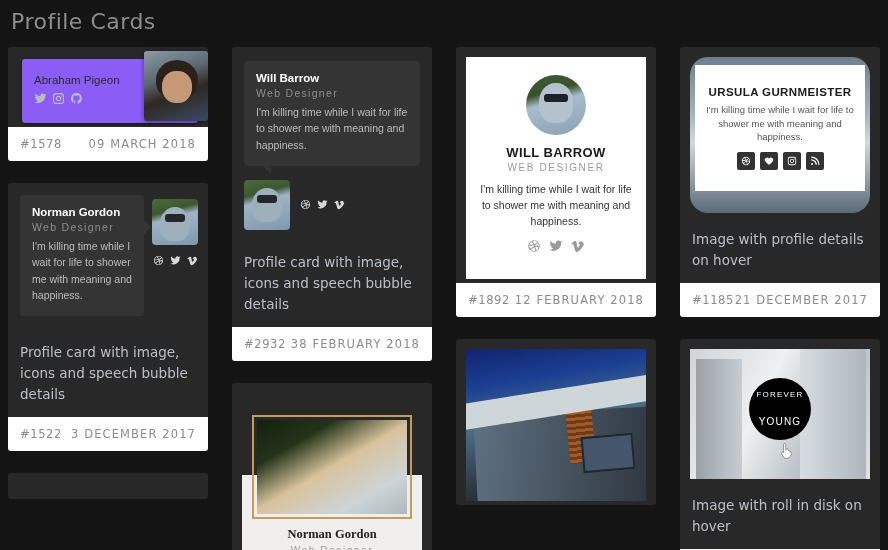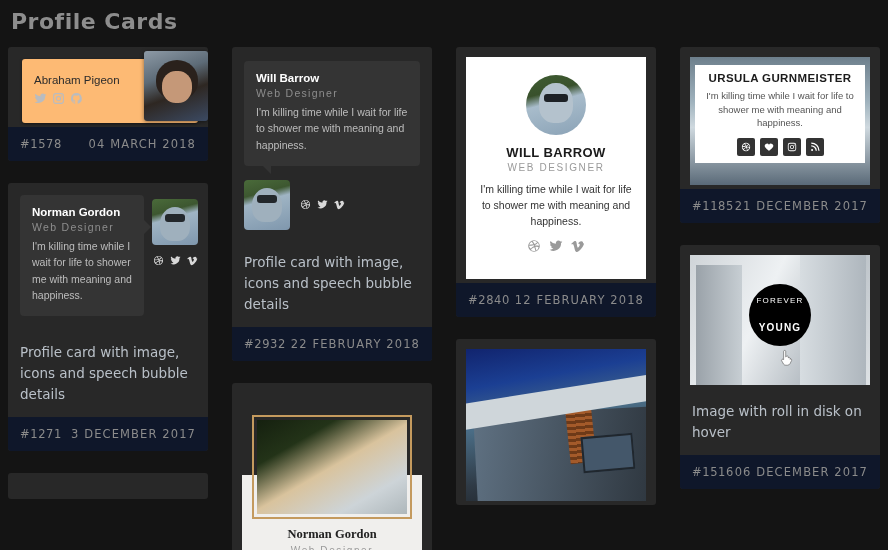--- a/index.html
+++ b/index.html
@@ -5,21 +5,21 @@
   * { box-sizing: border-box; margin: 0; padding: 0; }
   html, body {
     width: 888px; height: 550px;
     background: #141414;
     font-family: "Liberation Sans", sans-serif;
     overflow: hidden;
   }
   .page-title {
     color: #8d8d8d;
     font-size: 22px;
-    font-weight: 700;
+    font-weight: 400;
     letter-spacing: 0.5px;
     padding: 9px 0 0 11px;
     font-family: "DejaVu Sans", sans-serif;
   }
   .masonry {
     position: relative;
     width: 888px;
     padding: 0 8px;
     display: flex;
     gap: 24px;
@@ -36,35 +36,35 @@
   }
   .card-caption {
     color: #b9c0c8;
     font-size: 13.5px;
     line-height: 1.55;
     padding: 12px 12px 12px 12px;
     font-family: "DejaVu Sans", sans-serif;
     font-weight: 400;
   }
   .card-foot {
-    background: #0f172a;
+    background: #ffffff;
     display: flex;
     justify-content: space-between;
     align-items: center;
     padding: 10px 12px;
     color: #8b8b8b;
     font-size: 11.5px;
     letter-spacing: 1.1px;
     font-family: "DejaVu Sans", sans-serif;
   }
   .card-foot .id { letter-spacing: 0.6px; }
 
   
   .d1 {
-    background: #fdba74;
+    background: #8b5cf6;
     border-radius: 3px;
     margin: 12px 10px 4px 14px;
     height: 64px;
     position: relative;
     box-shadow: 0 1px 3px rgba(0,0,0,.5);
     display: flex;
     align-items: center;
   }
   .d1 .name { color: #2b2b2b; font-size: 11.5px; padding-left: 12px; }
   .d1 .icons { display: flex; gap: 5px; padding-left: 12px; margin-top: 5px; }
@@ -113,21 +113,21 @@
   }
   .d3 .circ::before{content:"";position:absolute;left:13px;top:8px;width:34px;height:40px;border-radius:48% 48% 42% 42%;background:#b4c2cd;}
   .d3 .circ::after{content:"";position:absolute;left:18px;top:19px;width:24px;height:8px;border-radius:3px;background:#1d2126;}
   .d3 .nm { color:#1b1b1b; font-weight:bold; font-size:13px; letter-spacing:0.4px; }
   .d3 .rl { color:#9a9a9a; font-size:10px; letter-spacing:1.6px; margin-top:2px; margin-bottom:9px; }
   .d3 .tx { color:#333; font-size:10.5px; line-height:1.5; margin-bottom:10px; }
   .d3 .icons { display:flex; gap:8px; justify-content:center; }
   .d3 .icons svg { fill:#9a9a9a; }
 
   
-  .d4 { margin:10px 10px 4px 10px; position:relative; height:128px; overflow:hidden; }
+  .d4 { margin:10px 10px 4px 10px; position:relative; height:156px; overflow:hidden;border-radius:18px; }
   .d4 .bg {
     position:absolute;inset:0;
     background:linear-gradient(180deg,#6d7f8c 0%,#9fb2bd 35%,#cfd9df 55%,#5a6a78 100%);
   }
   .d4 .ov {
     position:absolute;left:5px;right:5px;top:8px;bottom:22px;background:#fff;
     display:flex;flex-direction:column;align-items:center;justify-content:center;padding:6px 10px;text-align:center;
   }
   .d4 .nm { color:#1b1b1b; font-weight:bold; font-size:11.5px; letter-spacing:0.4px; margin-bottom:5px; }
   .d4 .tx { color:#555; font-size:9.5px; line-height:1.45; margin-bottom:8px; }
@@ -156,21 +156,21 @@
   .d7 { margin:10px 10px 4px 10px; height:130px; position:relative; overflow:hidden;
         background:linear-gradient(115deg,#cfd4d8 0%,#eef1f3 40%,#b9c0c6 70%,#dfe3e6 100%); }
   .d7 .bld1{position:absolute;left:6px;top:10px;width:46px;height:120px;background:linear-gradient(90deg,#9aa2a9,#c7ced3);}
   .d7 .bld2{position:absolute;right:4px;top:0;width:66px;height:130px;background:linear-gradient(90deg,#d7dde1,#aeb6bd);}
   .d7 .disk {
     position:absolute;left:50%;top:46%;transform:translate(-50%,-50%);
     width:62px;height:62px;border-radius:50%;background:#000;color:#fff;
     display:flex;flex-direction:column;align-items:center;justify-content:center;
   }
   .d7 .disk .l1{font-size:8px;letter-spacing:1.2px;}
-  .d7 .disk .l2{font-size:10px;font-weight:bold;letter-spacing:1.2px;margin-top:17px;}
+  .d7 .disk .l2{font-size:10px;font-weight:normal;letter-spacing:1.2px;margin-top:17px;}
   .d7 .cursor{position:absolute;left:50%;top:72%;width:14px;height:18px;}
 
   
   .d8 { margin:10px 10px 4px 10px; height:152px;
         background:linear-gradient(170deg,#11246e 0%,#1b3f93 22%,#4a6d86 45%,#2f3a45 75%,#1b1f24 100%); position:relative; overflow:hidden;}
   .d8 .roof{position:absolute;left:-10px;top:38px;width:230px;height:26px;background:#cfd6da;transform:rotate(-9deg);}
   .d8 .wall{position:absolute;left:10px;top:62px;width:180px;height:110px;background:linear-gradient(100deg,#5f7182,#2c343c);transform:rotate(-3deg);}
   .d8 .wood{position:absolute;left:102px;top:62px;width:26px;height:52px;background:repeating-linear-gradient(180deg,#a35a2a 0 3px,#6e3a18 3px 6px);transform:rotate(-6deg);}
   .d8 .win{position:absolute;right:12px;top:86px;width:52px;height:36px;background:#44576a;border:2px solid #20272e;transform:rotate(-5deg);}
 </style>
@@ -196,21 +196,21 @@
                 </svg></span>
             <span><svg width="13" height="13" viewBox="0 0 24 24">
                   <path d="M12 2a10 10 0 0 0-3.2 19.5c.5.1.7-.2.7-.5v-1.8c-2.8.6-3.4-1.3-3.4-1.3-.5-1.2-1.1-1.5-1.1-1.5-.9-.6.1-.6.1-.6 1 .1 1.5 1 1.5 1 .9 1.5 2.3 1.1 2.9.8.1-.6.3-1.1.6-1.3-2.2-.3-4.6-1.1-4.6-5 0-1.1.4-2 1-2.7-.1-.3-.4-1.3.1-2.7 0 0 .8-.3 2.7 1a9.4 9.4 0 0 1 5 0c1.9-1.3 2.7-1 2.7-1 .5 1.4.2 2.4.1 2.7.6.7 1 1.6 1 2.7 0 3.9-2.4 4.7-4.6 5 .4.3.7.9.7 1.9v2.8c0 .3.2.6.7.5A10 10 0 0 0 12 2z"></path>
                 </svg></span>
           </div>
         </div>
         <div class="d1-avatar face1"></div>
       </div>
       <div class="card-foot">
         <span class="id">#1578</span>
-        <span class="dt">04 MARCH 2018</span>
+        <span class="dt">09 MARCH 2018</span>
       </div>
     </div>
 
     <div class="card">
       <div style="padding:12px 10px 14px 12px;display:flex;gap:8px;align-items:flex-start;">
         <div class="bubble right-tip" style="flex:1;">
           <div class="nm">Norman Gordon</div>
           <div class="rl">Web Designer</div>
           <div class="tx">I'm killing time while I wait for life to shower me with meaning and happiness.</div>
         </div>
@@ -224,21 +224,21 @@
                   <path d="M23 4.9a9 9 0 0 1-2.6.7 4.5 4.5 0 0 0 2-2.5 9 9 0 0 1-2.9 1.1A4.5 4.5 0 0 0 11.7 8 12.8 12.8 0 0 1 2.4 3.3a4.5 4.5 0 0 0 1.4 6 4.5 4.5 0 0 1-2-.6 4.5 4.5 0 0 0 3.6 4.5 4.5 4.5 0 0 1-2 .1 4.5 4.5 0 0 0 4.2 3.1A9 9 0 0 1 1 18.3a12.8 12.8 0 0 0 19.7-11.4A9.2 9.2 0 0 0 23 4.9z"></path>
                 </svg></span>
             <span><svg width="11" height="11" viewBox="0 0 24 24">
                   <path d="M22.4 7.4c-.1 2.2-1.6 5.2-4.6 9-3.1 4-5.7 6-7.8 6-1.3 0-2.4-1.2-3.3-3.6L5 12.1c-.6-2.4-1.3-3.6-2-3.6-.2 0-.7.3-1.6.9L.5 8.2l3-2.7c1.4-1.2 2.4-1.8 3.1-1.9 1.6-.2 2.6.9 3 3.3.4 2.6.7 4.2.8 4.8.5 2.1 1 3.2 1.5 3.2.4 0 1.1-.7 2-2a7.7 7.7 0 0 0 1.1-3c.1-1.2-.3-1.8-1.3-1.8-.5 0-1 .1-1.5.3 1-3.2 2.9-4.8 5.7-4.7 2 .1 3 1.4 2.9 3.9z"></path>
                 </svg></span>
           </div>
         </div>
       </div>
       <div class="card-caption">Profile card with image, icons and speech bubble details</div>
       <div class="card-foot">
-        <span class="id">#1271</span>
+        <span class="id">#1522</span>
         <span class="dt">3 DECEMBER 2017</span>
       </div>
     </div>
 
     <div class="card">
       <div style="padding:12px 12px 14px 10px;display:flex;gap:10px;align-items:flex-start;">
         
         
       </div>
     </div>
@@ -264,21 +264,21 @@
                 </svg></span>
             <span><svg width="11" height="11" viewBox="0 0 24 24">
                   <path d="M22.4 7.4c-.1 2.2-1.6 5.2-4.6 9-3.1 4-5.7 6-7.8 6-1.3 0-2.4-1.2-3.3-3.6L5 12.1c-.6-2.4-1.3-3.6-2-3.6-.2 0-.7.3-1.6.9L.5 8.2l3-2.7c1.4-1.2 2.4-1.8 3.1-1.9 1.6-.2 2.6.9 3 3.3.4 2.6.7 4.2.8 4.8.5 2.1 1 3.2 1.5 3.2.4 0 1.1-.7 2-2a7.7 7.7 0 0 0 1.1-3c.1-1.2-.3-1.8-1.3-1.8-.5 0-1 .1-1.5.3 1-3.2 2.9-4.8 5.7-4.7 2 .1 3 1.4 2.9 3.9z"></path>
                 </svg></span>
           </div>
         </div>
       </div>
       <div class="card-caption">Profile card with image, icons and speech bubble details</div>
       <div class="card-foot">
         <span class="id">#2932</span>
-        <span class="dt">22 FEBRUARY 2018</span>
+        <span class="dt">38 FEBRUARY 2018</span>
       </div>
     </div>
 
     <div class="card">
       <div class="d6">
         <div class="photo">
             <div class="inner"></div>
           </div>
         <div class="panel">
           <div class="nm">Norman Gordon</div>
@@ -303,21 +303,21 @@
               </svg></span>
           <span><svg width="14" height="14" viewBox="0 0 24 24">
                 <path d="M23 4.9a9 9 0 0 1-2.6.7 4.5 4.5 0 0 0 2-2.5 9 9 0 0 1-2.9 1.1A4.5 4.5 0 0 0 11.7 8 12.8 12.8 0 0 1 2.4 3.3a4.5 4.5 0 0 0 1.4 6 4.5 4.5 0 0 1-2-.6 4.5 4.5 0 0 0 3.6 4.5 4.5 4.5 0 0 1-2 .1 4.5 4.5 0 0 0 4.2 3.1A9 9 0 0 1 1 18.3a12.8 12.8 0 0 0 19.7-11.4A9.2 9.2 0 0 0 23 4.9z"></path>
               </svg></span>
           <span><svg width="14" height="14" viewBox="0 0 24 24">
                 <path d="M22.4 7.4c-.1 2.2-1.6 5.2-4.6 9-3.1 4-5.7 6-7.8 6-1.3 0-2.4-1.2-3.3-3.6L5 12.1c-.6-2.4-1.3-3.6-2-3.6-.2 0-.7.3-1.6.9L.5 8.2l3-2.7c1.4-1.2 2.4-1.8 3.1-1.9 1.6-.2 2.6.9 3 3.3.4 2.6.7 4.2.8 4.8.5 2.1 1 3.2 1.5 3.2.4 0 1.1-.7 2-2a7.7 7.7 0 0 0 1.1-3c.1-1.2-.3-1.8-1.3-1.8-.5 0-1 .1-1.5.3 1-3.2 2.9-4.8 5.7-4.7 2 .1 3 1.4 2.9 3.9z"></path>
               </svg></span>
         </div>
       </div>
       <div class="card-foot">
-        <span class="id">#2840</span>
+        <span class="id">#1892</span>
         <span class="dt">12 FEBRUARY 2018</span>
       </div>
     </div>
 
     <div class="card">
       <div class="d8">
         <div class="wall"></div>
           <div class="wood"></div>
           <div class="roof"></div>
           <div class="win"></div>
@@ -352,20 +352,21 @@
             <span>
                 <svg width="10" height="10" viewBox="0 0 24 24">
                   <circle cx="5" cy="19" r="2.5"></circle>
                   <path d="M3 10.5a10.5 10.5 0 0 1 10.5 10.5h3A13.5 13.5 0 0 0 3 7.5z"></path>
                   <path d="M3 4a17 17 0 0 1 17 17h3A20 20 0 0 0 3 1z"></path>
                 </svg>
               </span>
           </div>
         </div>
       </div>
+      <div class="card-caption">Image with profile details on hover</div>
       <div class="card-foot">
         <span class="id">#1185</span>
         <span class="dt">21 DECEMBER 2017</span>
       </div>
     </div>
 
     <div class="card">
       <div class="d7">
         <div class="bld1"></div>
           <div class="bld2"></div>

